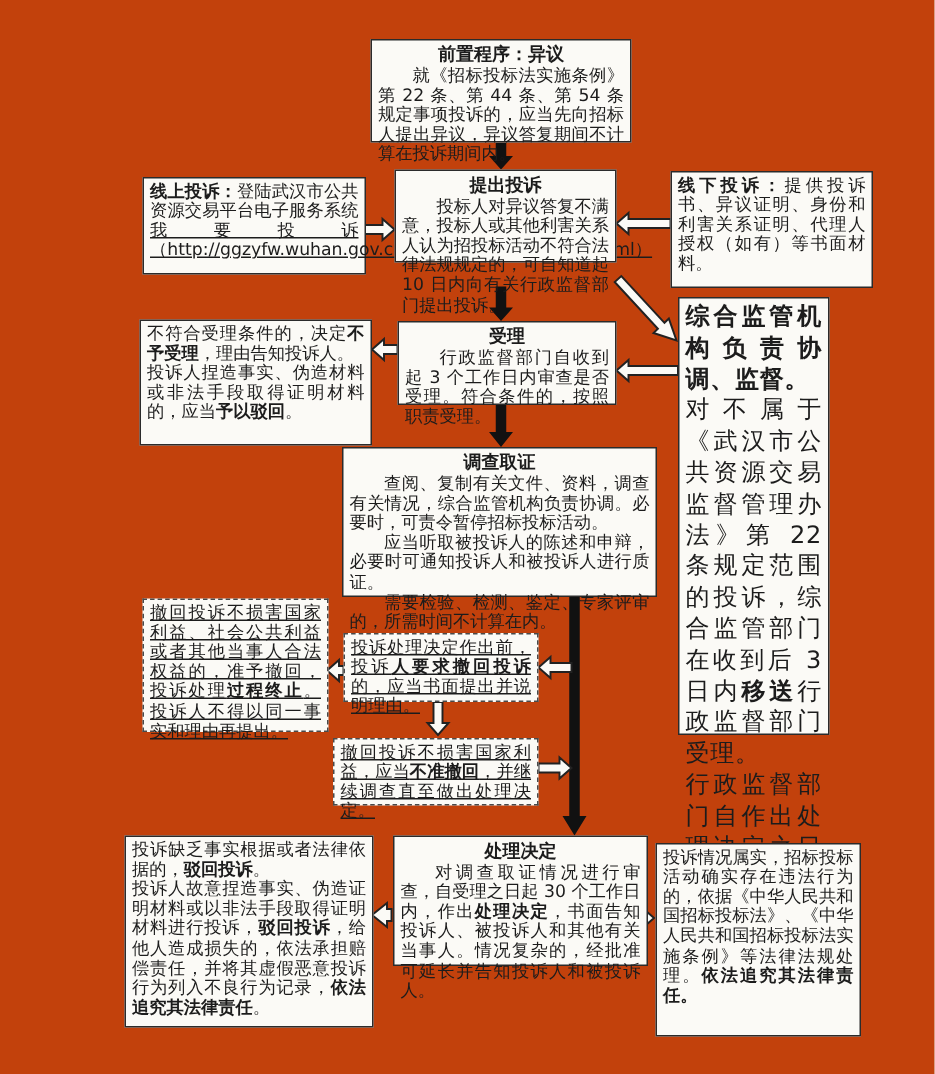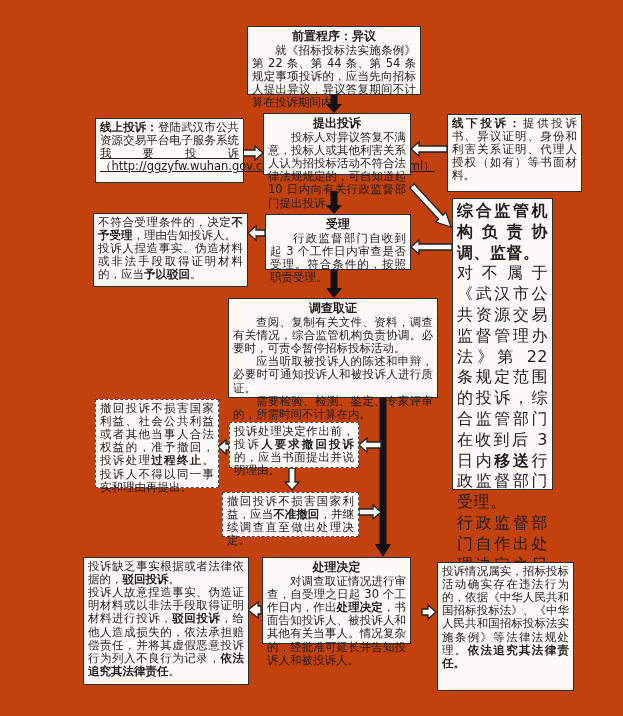--- a/index.html
+++ b/index.html
@@ -7,21 +7,21 @@
   #page {
     position:relative; width:623px; height:716px; margin:0 auto;
     background:#c2410c; overflow:hidden;
     font-family:"DejaVu Sans","Liberation Sans",sans-serif;
     color:#1c1c1c;
   }
   .box {
     position:absolute; border:1.5px solid #2b2b2b; background:#fbfaf6;
     padding:2px 4px; font-size:11.5px; line-height:1.14; text-align:justify;
   }
-  .box.dashed { border:1px dashed #4a4a4a; }
+  .box.dashed { border:1px dashed #4a4a4a;text-decoration:underline; }
   .title { font-weight:bold; text-align:center; font-size:12px; line-height:1.25; }
   p.ind { text-indent:2em; }
   .b { font-weight:bold; }
   .u { text-decoration:underline; }
   .supervision { line-height:1.3; font-size:16px; letter-spacing:0.5px; }
   .overlay { position:absolute; left:0; top:0; pointer-events:none; }
   .thick { fill:#111; }
   .hollow { fill:#fbfaf6; stroke:#222; stroke-width:1.3; }
 </style>
 </head>
@@ -59,21 +59,21 @@
 
   <div class="box" style="left:263px;top:113px;width:148px;height:62px">
     <div class="title">提出投诉</div>
     <p class="ind"><span>投标人对异议答复不满意，投标人或其他利害关系人认为招投标活动不符合法律法规规定的，可自知道起 10 日内向有关行政监督部门提出投诉。</span></p>
   </div>
 
   <div class="box" style="left:447px;top:114px;width:135px;height:78px">
     <p><span class="b">线下投诉：</span><span>提供投诉书、异议证明、身份和利害关系证明、代理人授权（如有）等书面材料。</span></p>
   </div>
 
-  <div class="box" style="left:93px;top:213px;width:155px;height:74px">
+  <div class="box" style="left:93px;top:213px;width:155px;height:84px">
     <p><span>不符合受理条件的，决定</span><span class="b">不予受理</span><span>，理由告知投诉人。</span></p>
     <p><span>投诉人捏造事实、伪造材料或非法手段取得证明材料的，应当</span><span class="b">予以驳回</span><span>。</span></p>
   </div>
 
   <div class="box" style="left:265px;top:214px;width:146px;height:56px">
     <div class="title">受理</div>
     <p class="ind"><span>行政监督部门自收到起 3 个工作日内审查是否受理。符合条件的，按照职责受理。</span></p>
   </div>
 
   <div class="box supervision" style="left:452px;top:198px;width:101px;height:292px">
@@ -99,21 +99,21 @@
 
   <div class="box dashed" style="left:222px;top:492px;width:137px;height:45px">
     <p><span>撤回投诉不损害国家利益，应当</span><span class="b">不准撤回</span><span>，并继续调查直至做出处理决定。</span></p>
   </div>
 
   <div class="box" style="left:83px;top:557px;width:166px;height:128px">
     <p><span>投诉缺乏事实根据或者法律依据的，</span><span class="b">驳回投诉</span><span>。</span></p>
     <p><span>投诉人故意捏造事实、伪造证明材料或以非法手段取得证明材料进行投诉，</span><span class="b">驳回投诉</span><span>，给他人造成损失的，依法承担赔偿责任，并将其虚假恶意投诉行为列入不良行为记录，</span><span class="b">依法追究其法律责任</span><span>。</span></p>
   </div>
 
-  <div class="box" style="left:262px;top:557px;width:149px;height:87px">
+  <div class="box" style="left:262px;top:557px;width:170px;height:87px">
     <div class="title">处理决定</div>
     <p class="ind"><span>对调查取证情况进行审查，自受理之日起 30 个工作日内，作出</span><span class="b">处理决定</span><span>，书面告知投诉人、被投诉人和其他有关当事人。情况复杂的，经批准可延长并告知投诉人和被投诉人。</span></p>
   </div>
 
   <div class="box" style="left:437px;top:562px;width:137px;height:129px">
     <p><span>投诉情况属实，招标投标活动确实存在违法行为的，依据《中华人民共和国招标投标法》、《中华人民共和国招标投标法实施条例》等法律法规处理。</span><span class="b">依法追究其法律责任。</span></p>
   </div>
 
 </div>
 

